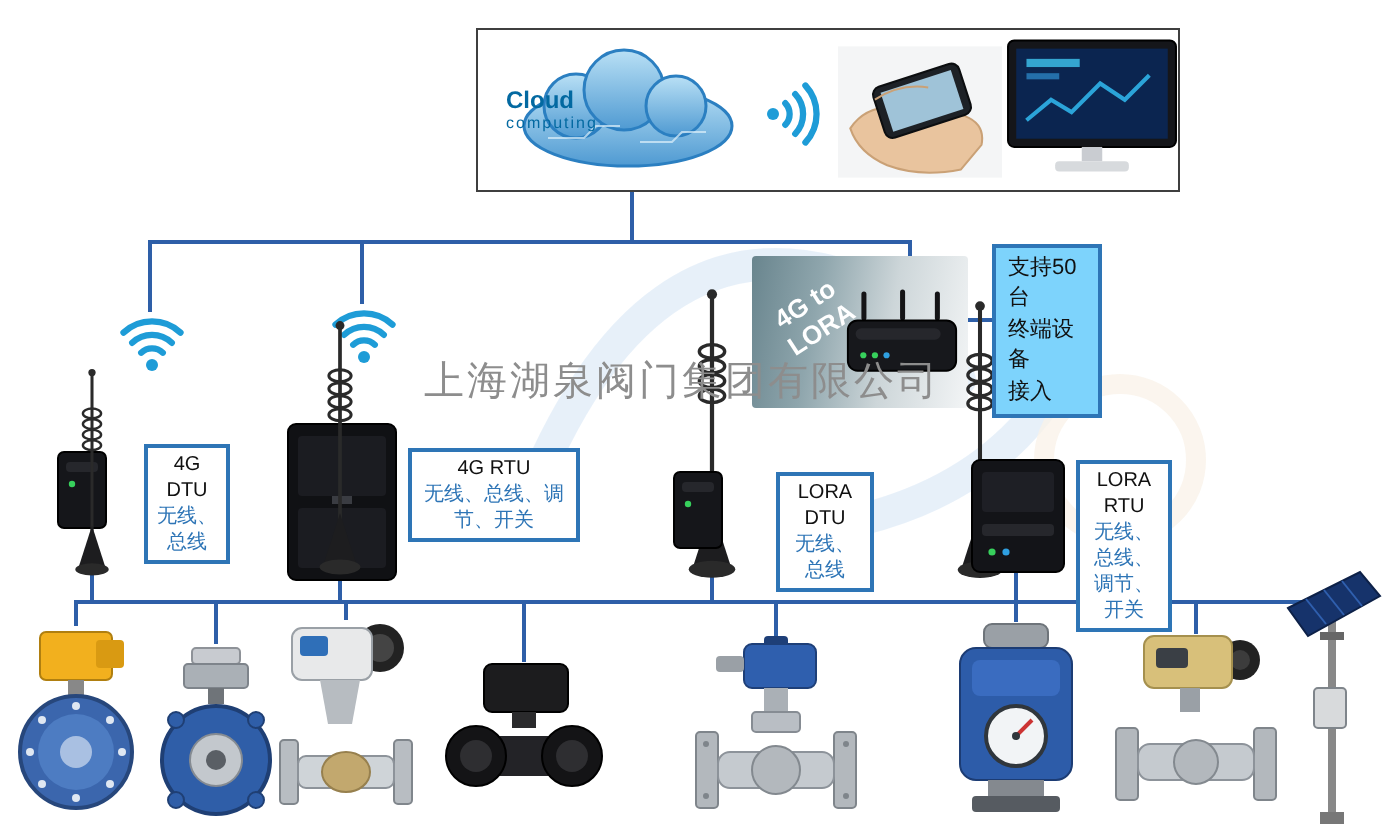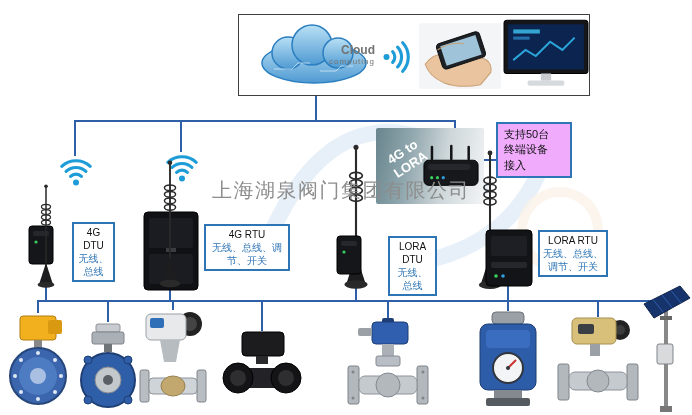--- a/index.html
+++ b/index.html
@@ -4,29 +4,29 @@
 <style>
   *{margin:0;padding:0;box-sizing:border-box}
   body{background:#fff}
   .canvas{position:relative;width:692px;height:415px;background:#fff;overflow:hidden;
           font-family:"Liberation Sans","DejaVu Sans",sans-serif}
   .abs{position:absolute}
   .ln{position:absolute;background:#2e5fa8;z-index:2}
   .vl{width:2px}.hl{height:2px}
   .top-box{position:absolute;left:238px;top:14px;width:352px;height:82px;
            border:1.5px solid #3f3f3f;background:#fff;z-index:3}
-  .cloud-label{position:absolute;left:14px;top:28px;width:122px;text-align:right;color:#737373;z-index:4}
+  .cloud-label{position:absolute;left:14px;top:28px;width:122px;text-align:left;color:#0369a1;z-index:4}
   .cloud-label .l1{display:block;font-weight:bold;font-size:12px}
   .cloud-label .l2{display:block;font-size:8px;letter-spacing:1px}
   .dev-label{position:absolute;border:2px solid #2e75b6;background:#fff;padding:2px 3px;
              text-align:center;z-index:5;font-size:10px;line-height:1.3}
   .dev-name{color:#111}
   .dev-desc{color:#2e75b6}
-  .support-box{position:absolute;left:496px;top:122px;width:76px;border:2px solid #2e75b6;
-               background:#f0abfc;padding:3px 6px;font-size:11px;line-height:1.4;color:#111;
+  .support-box{position:absolute;left:496px;top:122px;width:55px;border:2px solid #2e75b6;
+               background:#7dd3fc;padding:3px 6px;font-size:11px;line-height:1.4;color:#111;
                white-space:pre-line;z-index:5}
   .wm-text{position:absolute;left:212px;top:177px;font-size:20px;color:#8d8d8d;
            letter-spacing:1.5px;z-index:4;white-space:nowrap}
   .gateway{position:absolute;left:376px;top:128px;width:108px;height:76px;border-radius:2px;
            background:linear-gradient(100deg,#69858e 0%,#8fa6ad 30%,#cdd6d9 62%,#f3f5f6 100%);z-index:3}
   .gateway-label{position:absolute;left:2px;top:16px;width:58px;color:#fff;font-weight:bold;
                  font-size:13px;line-height:1.15;text-align:center;transform:rotate(-33deg);
                  white-space:pre-line}
   .z3{z-index:3}
 </style>
@@ -202,21 +202,21 @@
   <svg class="abs z3" style="left:476px;top:150px" width="28" height="142">
       <use href="#sym-antenna"></use>
     </svg>
   <svg class="abs z3" style="left:484px;top:228px" width="50" height="60" viewBox="0 0 50 60">
     <rect x="2" y="2" width="46" height="56" rx="4" fill="#131418" stroke="#000"></rect>
     <rect x="7" y="8" width="36" height="20" rx="2" fill="#1e1f25"></rect>
     <rect x="7" y="34" width="36" height="6" rx="2" fill="#26272c"></rect>
     <circle cx="12" cy="48" r="1.8" fill="#37d05c"></circle>
       <circle cx="19" cy="48" r="1.8" fill="#2f9fe0"></circle>
   </svg>
-  <div class="dev-label" style="left:538px;top:230px;width:70px">
+  <div class="dev-label" style="left:538px;top:230px;width:48px">
     <div class="dev-name">LORA RTU</div>
     <div class="dev-desc">无线、总线、调节、开关</div>
   </div>
 
   <svg class="abs z3" style="left:8px;top:312px" width="60" height="96" viewBox="0 0 60 96">
     <rect x="12" y="4" width="36" height="24" rx="3" fill="#f2b01e" stroke="#b07f10"></rect>
     <rect x="40" y="8" width="14" height="14" rx="2" fill="#d99a12"></rect>
     <rect x="26" y="28" width="8" height="8" fill="#888"></rect>
     <circle cx="30" cy="64" r="28" fill="#3b66ad" stroke="#27477c" stroke-width="2"></circle>
     <circle cx="30" cy="64" r="19" fill="#4d7cc2"></circle>

